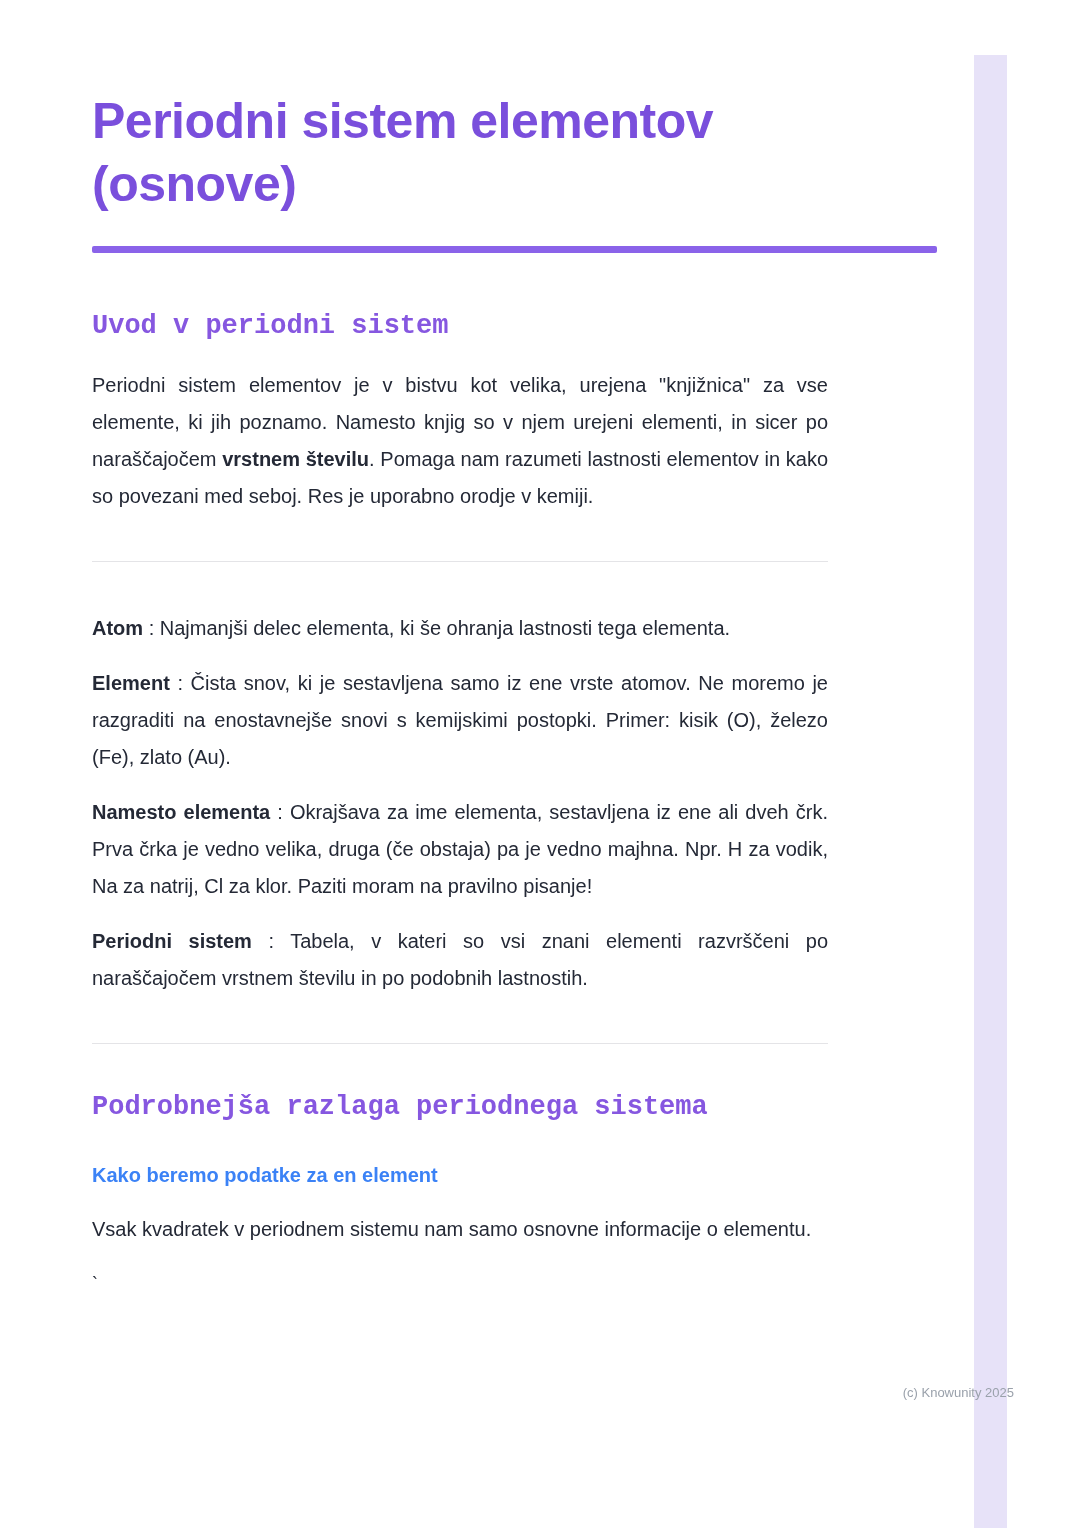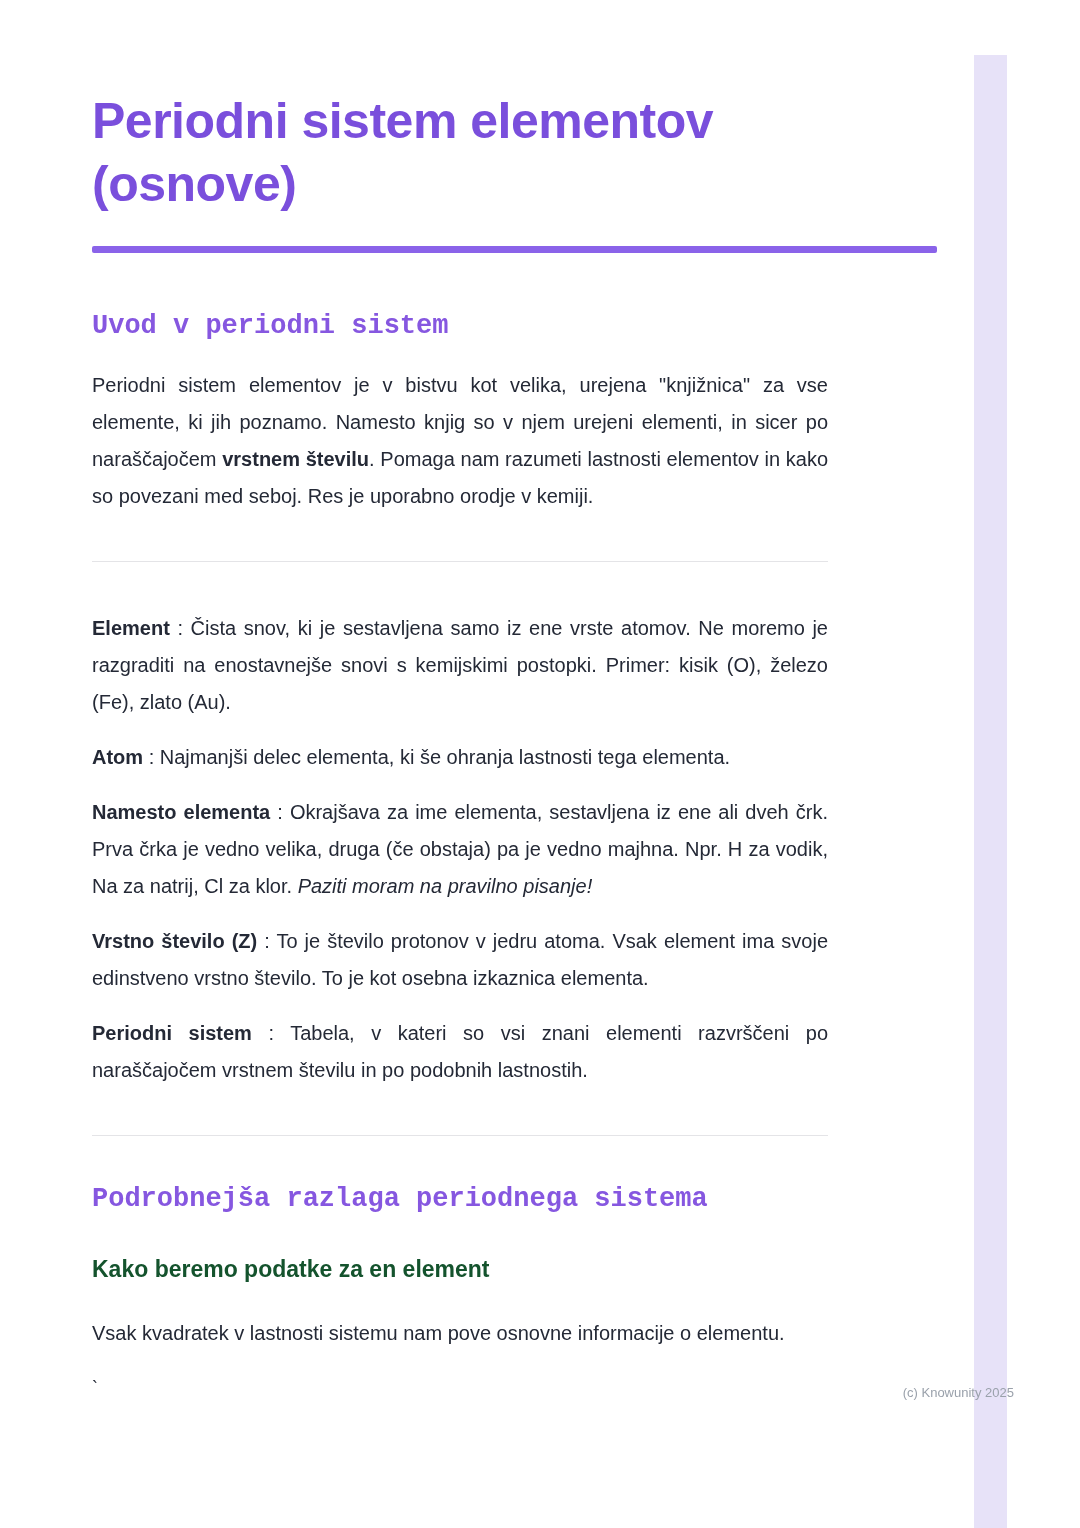--- a/index.html
+++ b/index.html
@@ -51,38 +51,38 @@
 
   h2.section-heading {
     font-size: 27px;
     font-weight: 700;
     color: #8657e0;
     margin-bottom: 26px;
     font-family: Liberation Mono, monospace;
   }
 
   h3.sub-heading {
-    font-size: 23px;
+    font-size: 20px;
     font-weight: 700;
-    color: #14532d;
+    color: #3b82f6;
     margin-top: 42px;
-    margin-bottom: 32px;
+    margin-bottom: 24px;
   }
 
   p.body-par {
     width: 736px;
     font-size: 20px;
     line-height: 37px;
     text-align: justify;
     color: #242936;
     margin-bottom: 18px;
   }
 
   .seg-bold { font-weight: 700; }
-  .seg-italic { font-style: italic; }
+  .seg-italic { }
 
   .divider {
     width: 736px;
     height: 1px;
     background: #e4e4e7;
     border: none;
     margin: 46px 0 48px 0;
   }
 
   .stray-char {
@@ -116,33 +116,32 @@
     <div class="title-rule"></div>
 
     <section>
       <h2 class="section-heading">Uvod v periodni sistem</h2>
       <p class="body-par"><span>Periodni sistem elementov je v bistvu kot velika, urejena "knjižnica" za vse elemente, ki jih poznamo. Namesto knjig so v njem urejeni elementi, in sicer po naraščajočem </span><span class="seg-bold">vrstnem številu</span><span>. Pomaga nam razumeti lastnosti elementov in kako so povezani med seboj. Res je uporabno orodje v kemiji.</span></p>
     </section>
 
     <hr class="divider">
 
     <section>
+      <p class="body-par"><span class="seg-bold">Atom</span><span> : Najmanjši delec elementa, ki še ohranja lastnosti tega elementa.</span></p>
       <p class="body-par"><span class="seg-bold">Element</span><span> : Čista snov, ki je sestavljena samo iz ene vrste atomov. Ne moremo je razgraditi na enostavnejše snovi s kemijskimi postopki. Primer: kisik (O), železo (Fe), zlato (Au).</span></p>
-      <p class="body-par"><span class="seg-bold">Atom</span><span> : Najmanjši delec elementa, ki še ohranja lastnosti tega elementa.</span></p>
       <p class="body-par"><span class="seg-bold">Namesto elementa</span><span> : Okrajšava za ime elementa, sestavljena iz ene ali dveh črk. Prva črka je vedno velika, druga (če obstaja) pa je vedno majhna. Npr. H za vodik, Na za natrij, Cl za klor. </span><span class="seg-italic">Paziti moram na pravilno pisanje!</span></p>
-      <p class="body-par"><span class="seg-bold">Vrstno število (Z)</span><span> : To je število protonov v jedru atoma. Vsak element ima svoje edinstveno vrstno število. To je kot osebna izkaznica elementa.</span></p>
       <p class="body-par"><span class="seg-bold">Periodni sistem</span><span> : Tabela, v kateri so vsi znani elementi razvrščeni po naraščajočem vrstnem številu in po podobnih lastnostih.</span></p>
     </section>
 
     <hr class="divider">
 
     <section>
       <h2 class="section-heading">Podrobnejša razlaga periodnega sistema</h2>
       <h3 class="sub-heading">Kako beremo podatke za en element</h3>
-      <p class="body-par"><span>Vsak kvadratek v lastnosti sistemu nam pove osnovne informacije o elementu.</span></p>
+      <p class="body-par"><span>Vsak kvadratek v periodnem sistemu nam samo osnovne informacije o elementu.</span></p>
       <span class="stray-char">`</span>
     </section>
 
   </div>
 
   <div class="footer-credit">(c) Knowunity 2025</div>
 
 </div>
 
 </body></html>

